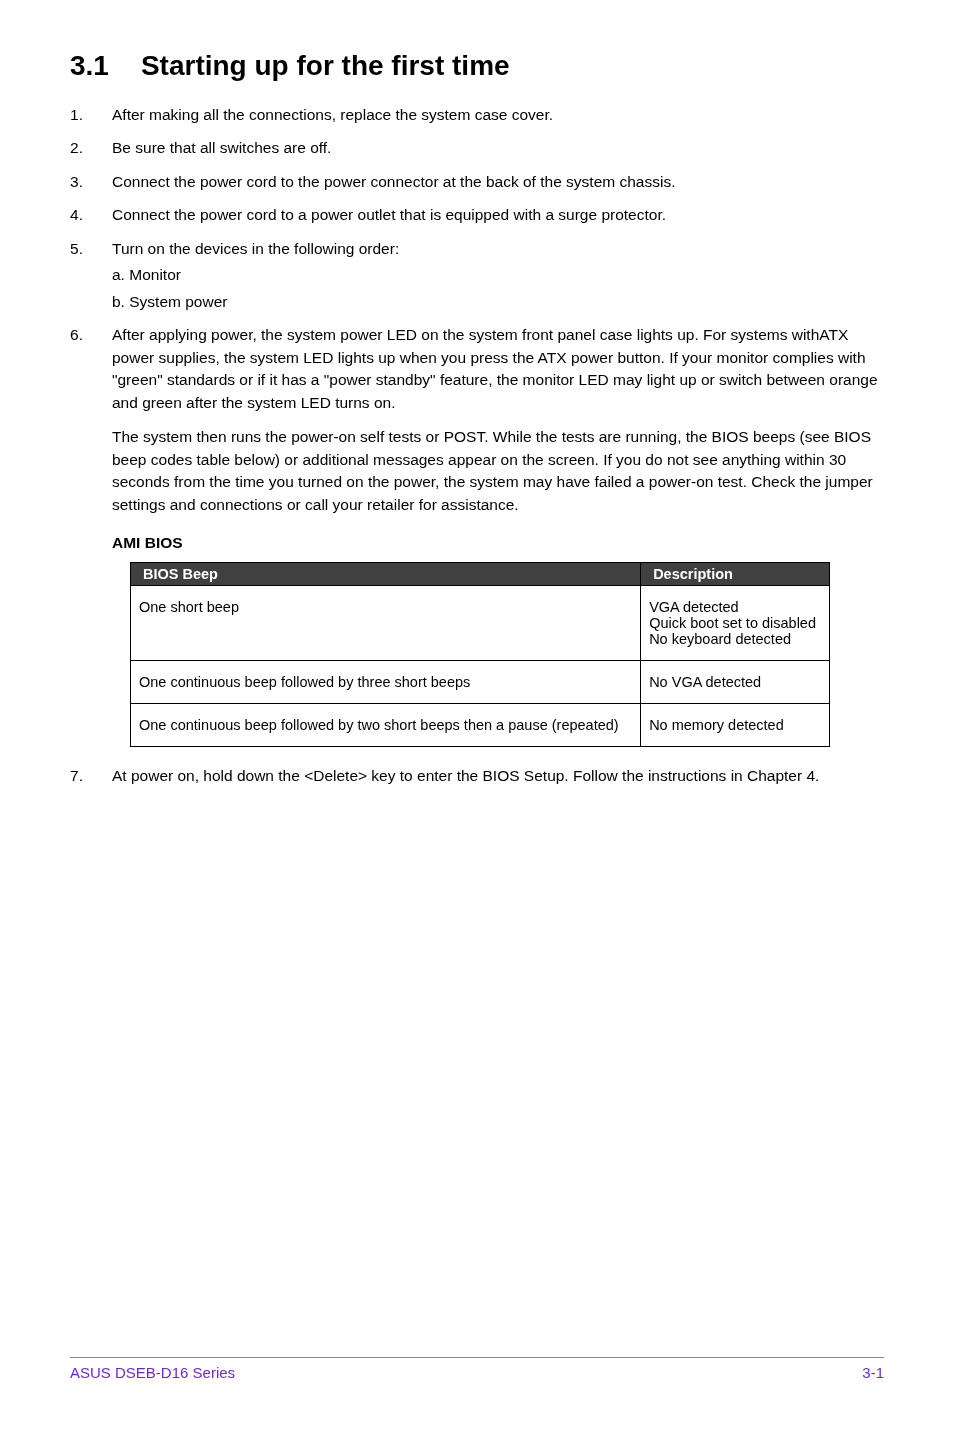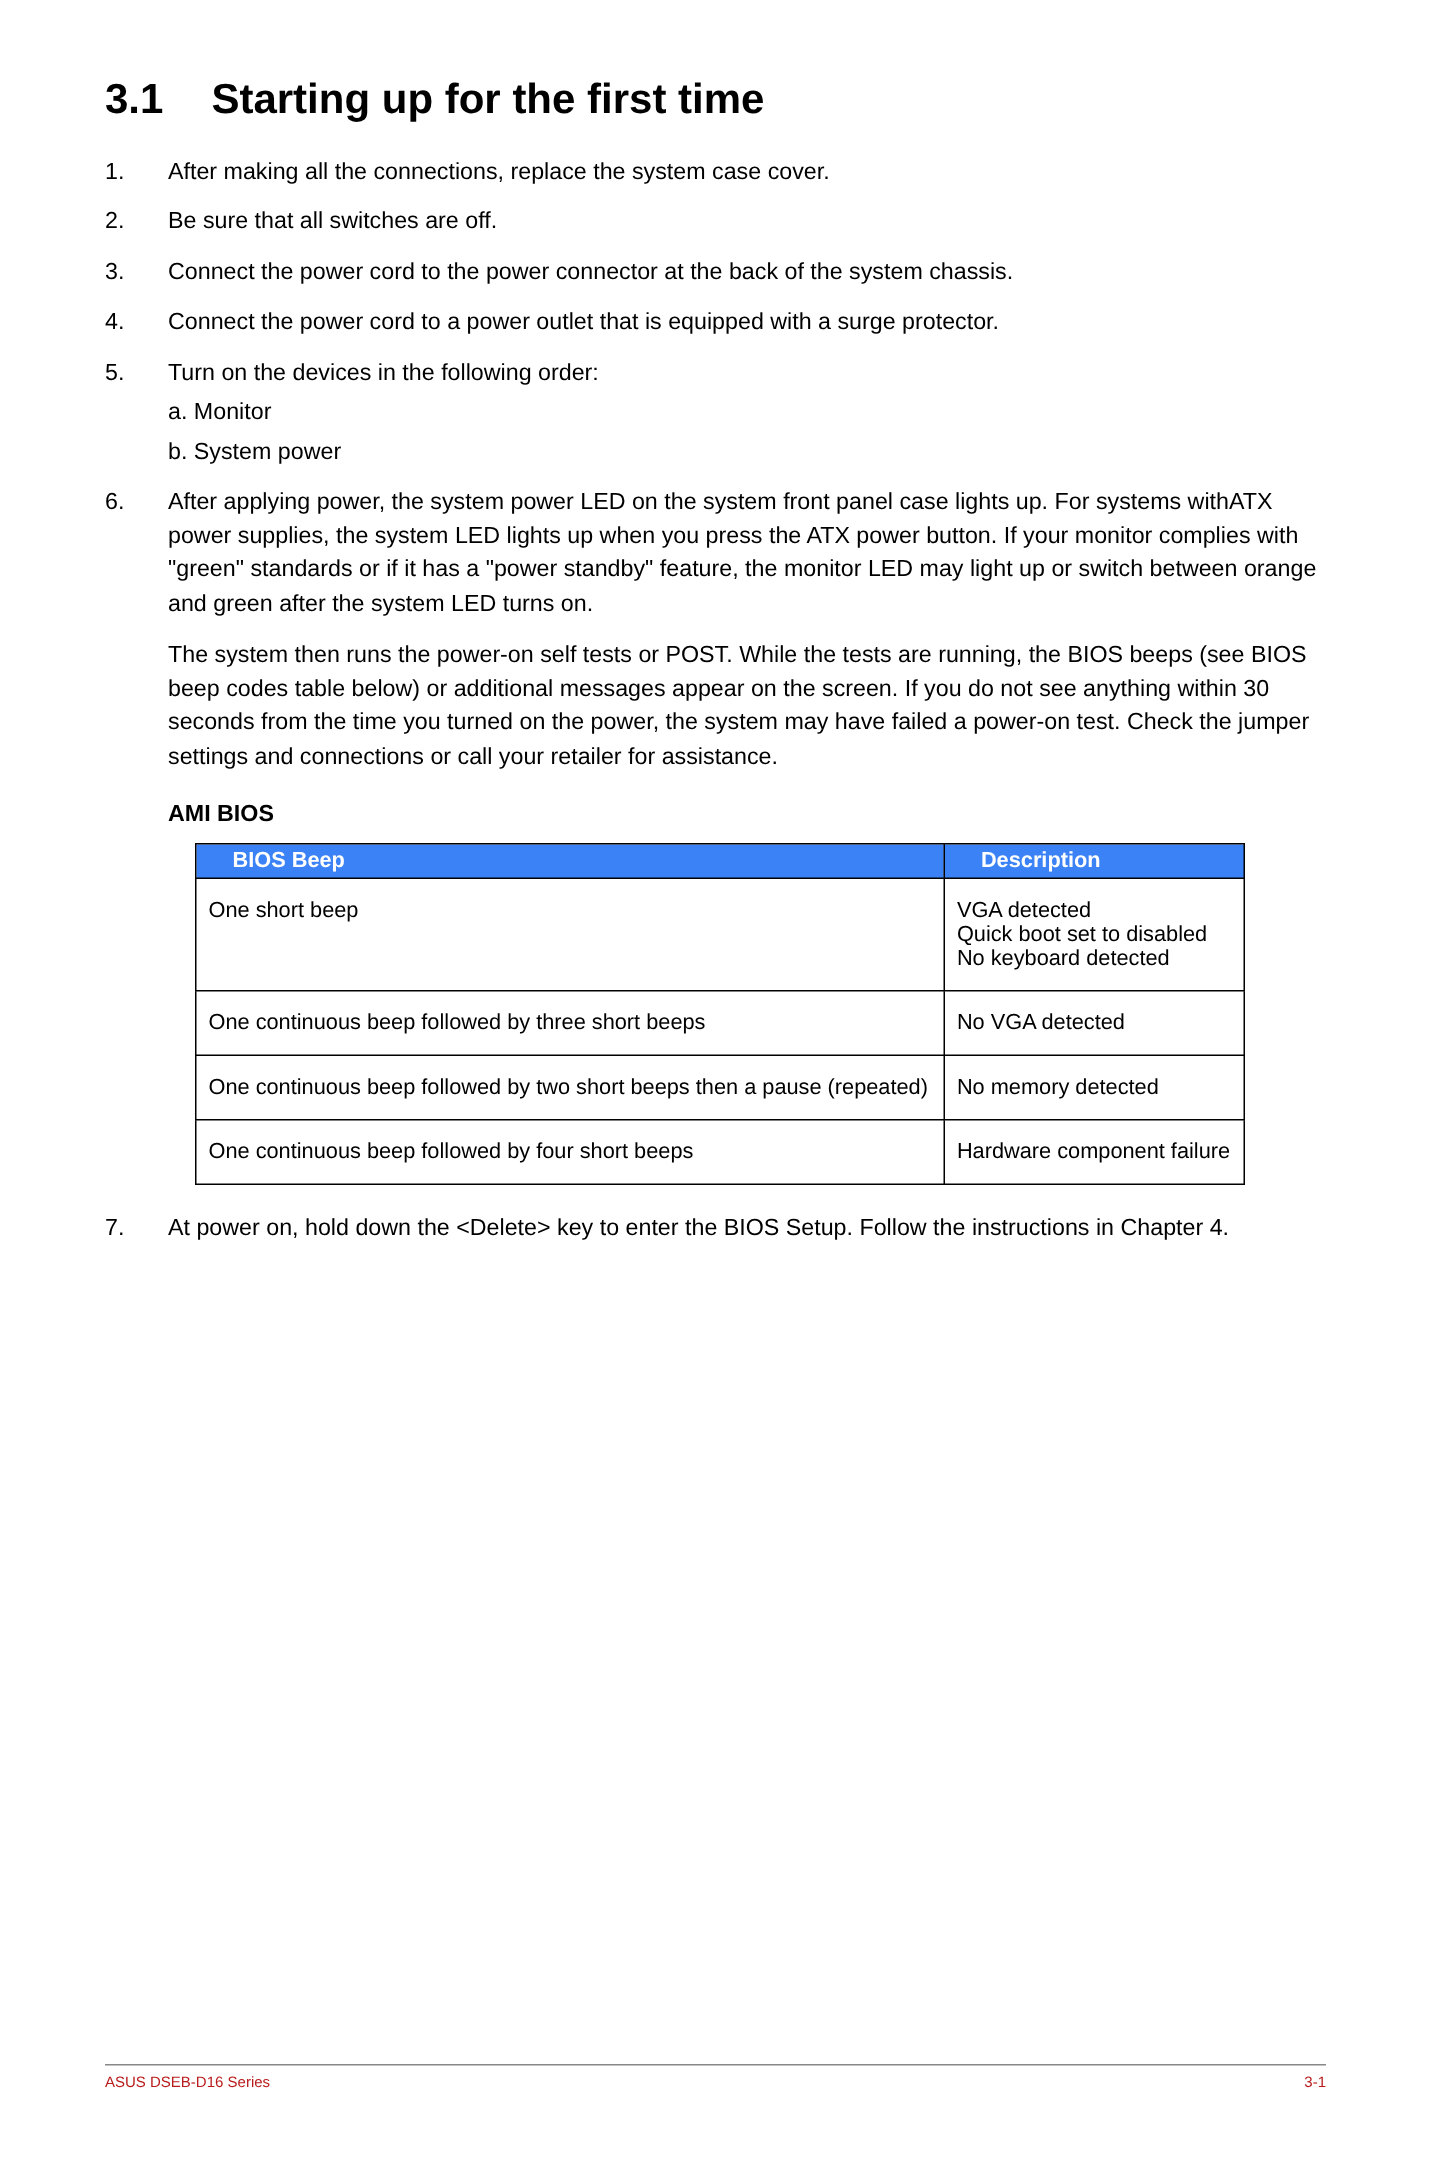--- a/index.html
+++ b/index.html
@@ -59,41 +59,41 @@
       margin-left: 42px;
     }
     table.bios-table {
       border-collapse: collapse;
       width: 700px;
       margin-left: 60px;
       margin-bottom: 18px;
       font-size: 14.5px;
     }
     table.bios-table th {
-      background: #3b82f6;
+      background: #404040;
       color: #fff;
       text-align: left;
-      padding: 3px 24px;
+      padding: 3px 12px;
       border: 1px solid #000;
       font-weight: bold;
     }
     table.bios-table td {
       border: 1px solid #000;
       padding: 13px 8px;
       vertical-align: top;
     }
     .footer {
       position: absolute;
-      bottom: 44px;
+      bottom: 57px;
       left: 70px;
       right: 70px;
       border-top: 1px solid #888;
       padding-top: 6px;
-      font-size: 10px;
-      color: #b91c1c;
+      font-size: 15px;
+      color: #6d28d9;
       display: flex;
       justify-content: space-between;
     }
   </style>
 </head>
 <body>
 
 <h1 class="heading">
   <span class="section-num">3.1</span><span>Starting up for the first time</span>
 </h1>
@@ -129,24 +129,20 @@
       <td>VGA detected<br>Quick boot set to disabled<br>No keyboard detected</td>
     </tr>
     <tr>
       <td>One continuous beep followed by three short beeps</td>
       <td>No VGA detected</td>
     </tr>
     <tr>
       <td>One continuous beep followed by two short beeps then a pause (repeated)</td>
       <td>No memory detected</td>
     </tr>
-    <tr>
-      <td>One continuous beep followed by four short beeps</td>
-      <td>Hardware component failure</td>
-    </tr>
   </tbody>
 </table>
 
 <ol class="main-list" start="7" style="counter-reset: item 6;">
   <li><span>At power on, hold down the &lt;Delete&gt; key to enter the BIOS Setup. Follow the instructions in Chapter 4.</span></li>
 </ol>
 
 <div class="footer">
   <span>ASUS DSEB-D16 Series</span>
   <span>3-1</span>

